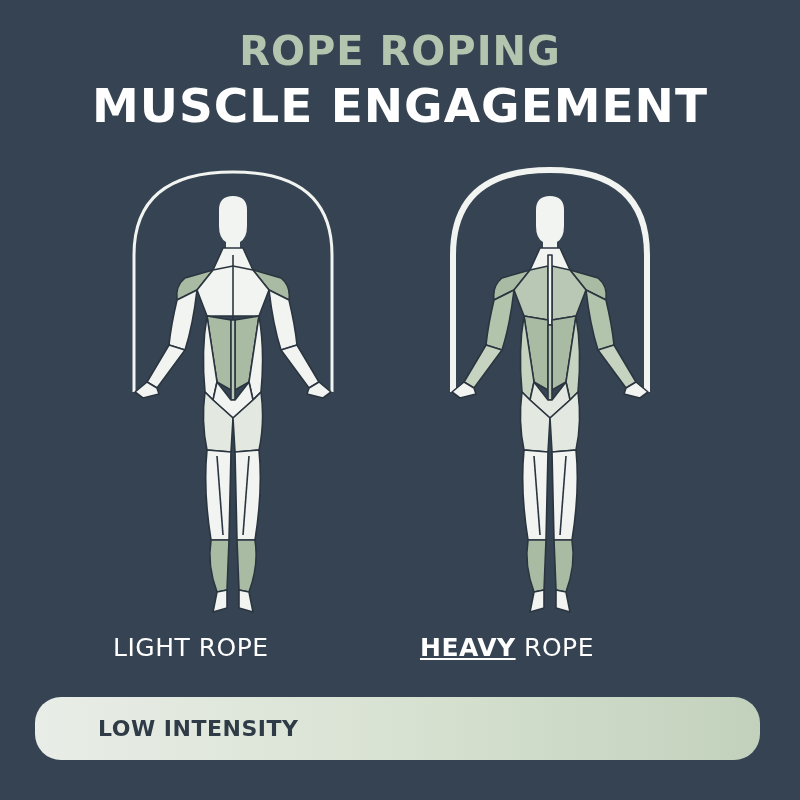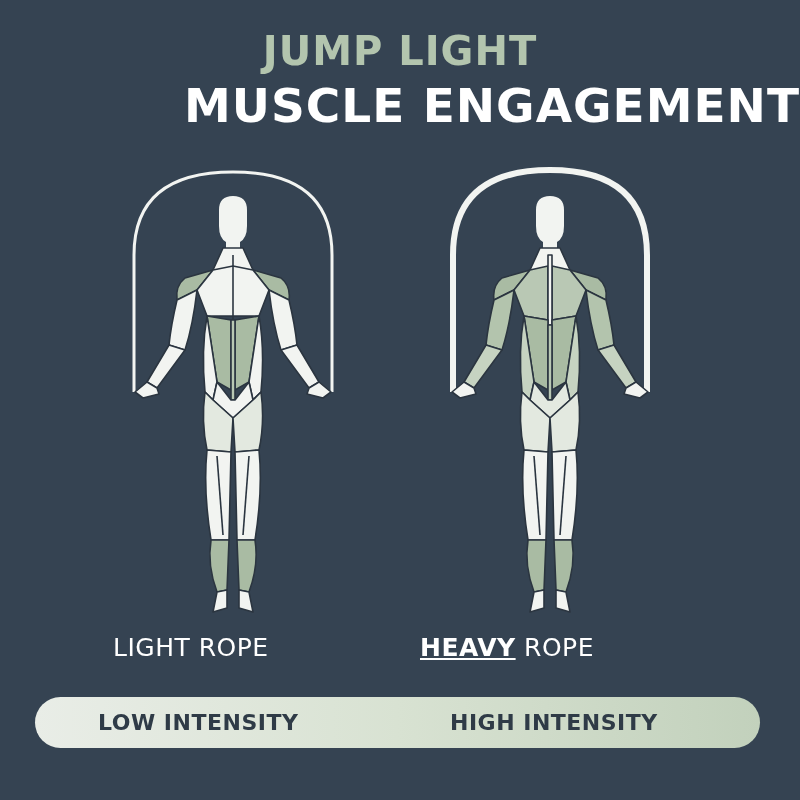--- a/index.html
+++ b/index.html
@@ -9,54 +9,54 @@
       font-family: "DejaVu Sans", "Liberation Sans", sans-serif;
       position: relative;
     }
     .title-top {
       position: absolute; left: 0; right: 0; top: 28px;
       text-align: center; color: #b3c5ae;
       font-size: 40px; font-weight: bold; letter-spacing: 1px;
     }
     .title-main {
       position: absolute; left: 0; right: 0; top: 78px;
-      text-align: right; color: #ffffff;
+      text-align: center; color: #ffffff;
       font-size: 47px; font-weight: bold; letter-spacing: 1px;
     }
     .figure {
       position: absolute; top: 160px; width: 240px; height: 460px;
     }
     .figure svg { width: 240px; height: 460px; display: block; }
     .fig-left { left: 113px; }
     .fig-right { left: 430px; }
     .label {
       position: absolute; top: 633px; text-align: left;
       color: #ffffff; font-size: 25px; letter-spacing: 0.5px;
     }
     .label-left { left: 113px; width: 240px; }
     .label-right { left: 420px; width: 260px; }
     .label b { font-weight: bold; text-decoration: underline; }
     .label .normal { font-weight: normal; }
     .bar {
-      position: absolute; left: 35px; top: 697px; width: 725px; height: 51px;
+      position: absolute; left: 35px; top: 697px; width: 725px; height: 63px;
       border-radius: 26px;
       background: linear-gradient(90deg, #e9ede7 0%, #d8e2d2 50%, #c2d1bc 100%);
       display: flex; align-items: center;
     }
     .bar span {
       position: absolute; color: #2f3b47; font-size: 22px; font-weight: bold;
       letter-spacing: 0.5px;
     }
     .bar .low { left: 63px; }
     .bar .high { left: 415px; }
   </style>
 </head>
 <body>
 
-<div class="title-top">JUMP LIGHT</div>
+<div class="title-top">ROPE ROPING</div>
 <div class="title-main">MUSCLE ENGAGEMENT</div>
 
 <div class="figure fig-left">
   <svg viewBox="0 0 240 460">
 
     <path d="M21 232 L21 95 Q21 12 120 12 Q219 12 219 95 L219 232" fill="none" stroke="#f2f4f1" stroke-width="3"></path>
     <g stroke="#2b3540" stroke-width="1.6" stroke-linejoin="round">
 
       <path d="M106 50 Q106 36 120 36 Q134 36 134 50 L134 66 Q134 78 127 82 L127 95 L113 95 L113 82 Q106 78 106 66 Z" fill="#f2f4f1" stroke="none"></path>
 
@@ -144,14 +144,13 @@
 
 <div class="label label-left">
   <span class="normal">LIGHT </span><span class="normal">ROPE</span>
 </div>
 <div class="label label-right">
   <b>HEAVY</b><span class="normal"> ROPE</span>
 </div>
 
 <div class="bar">
   <span class="low">LOW INTENSITY</span>
-  <span class="high">HIGH INTENSITY</span>
 </div>
 
 </body></html>

